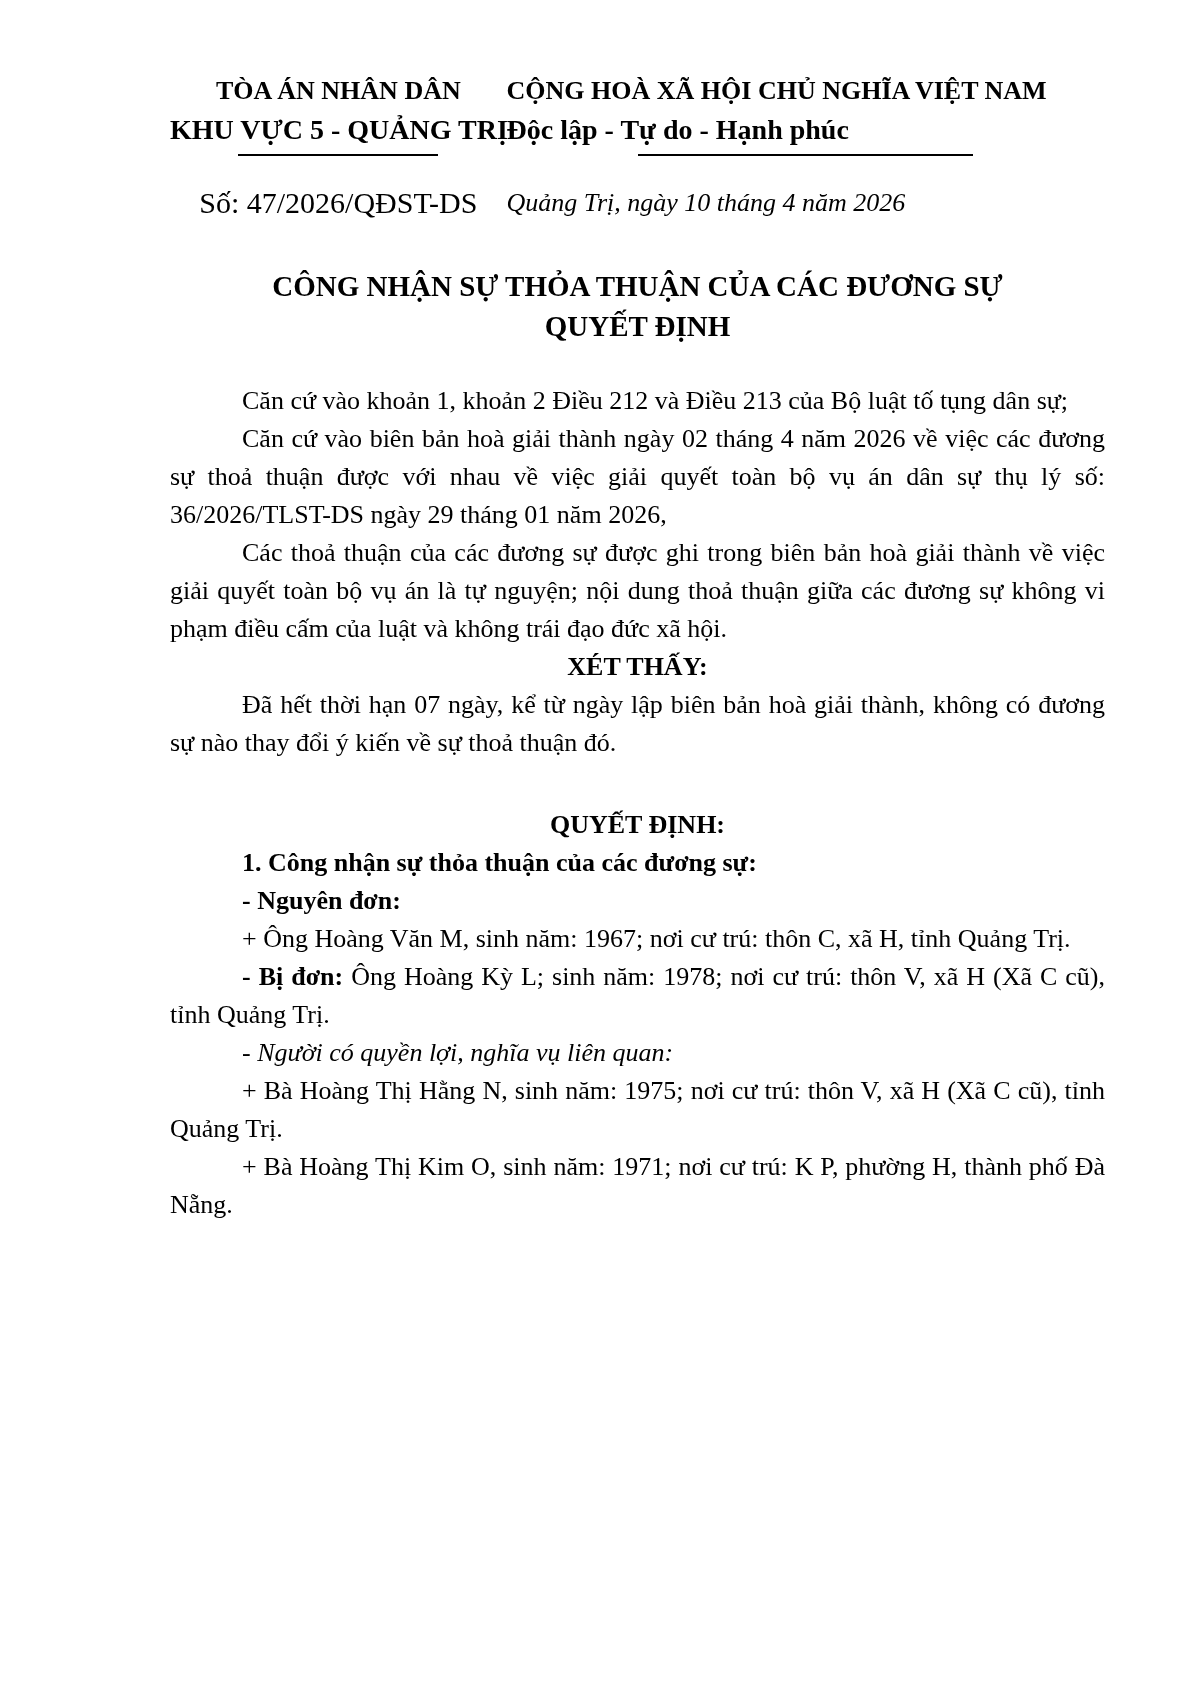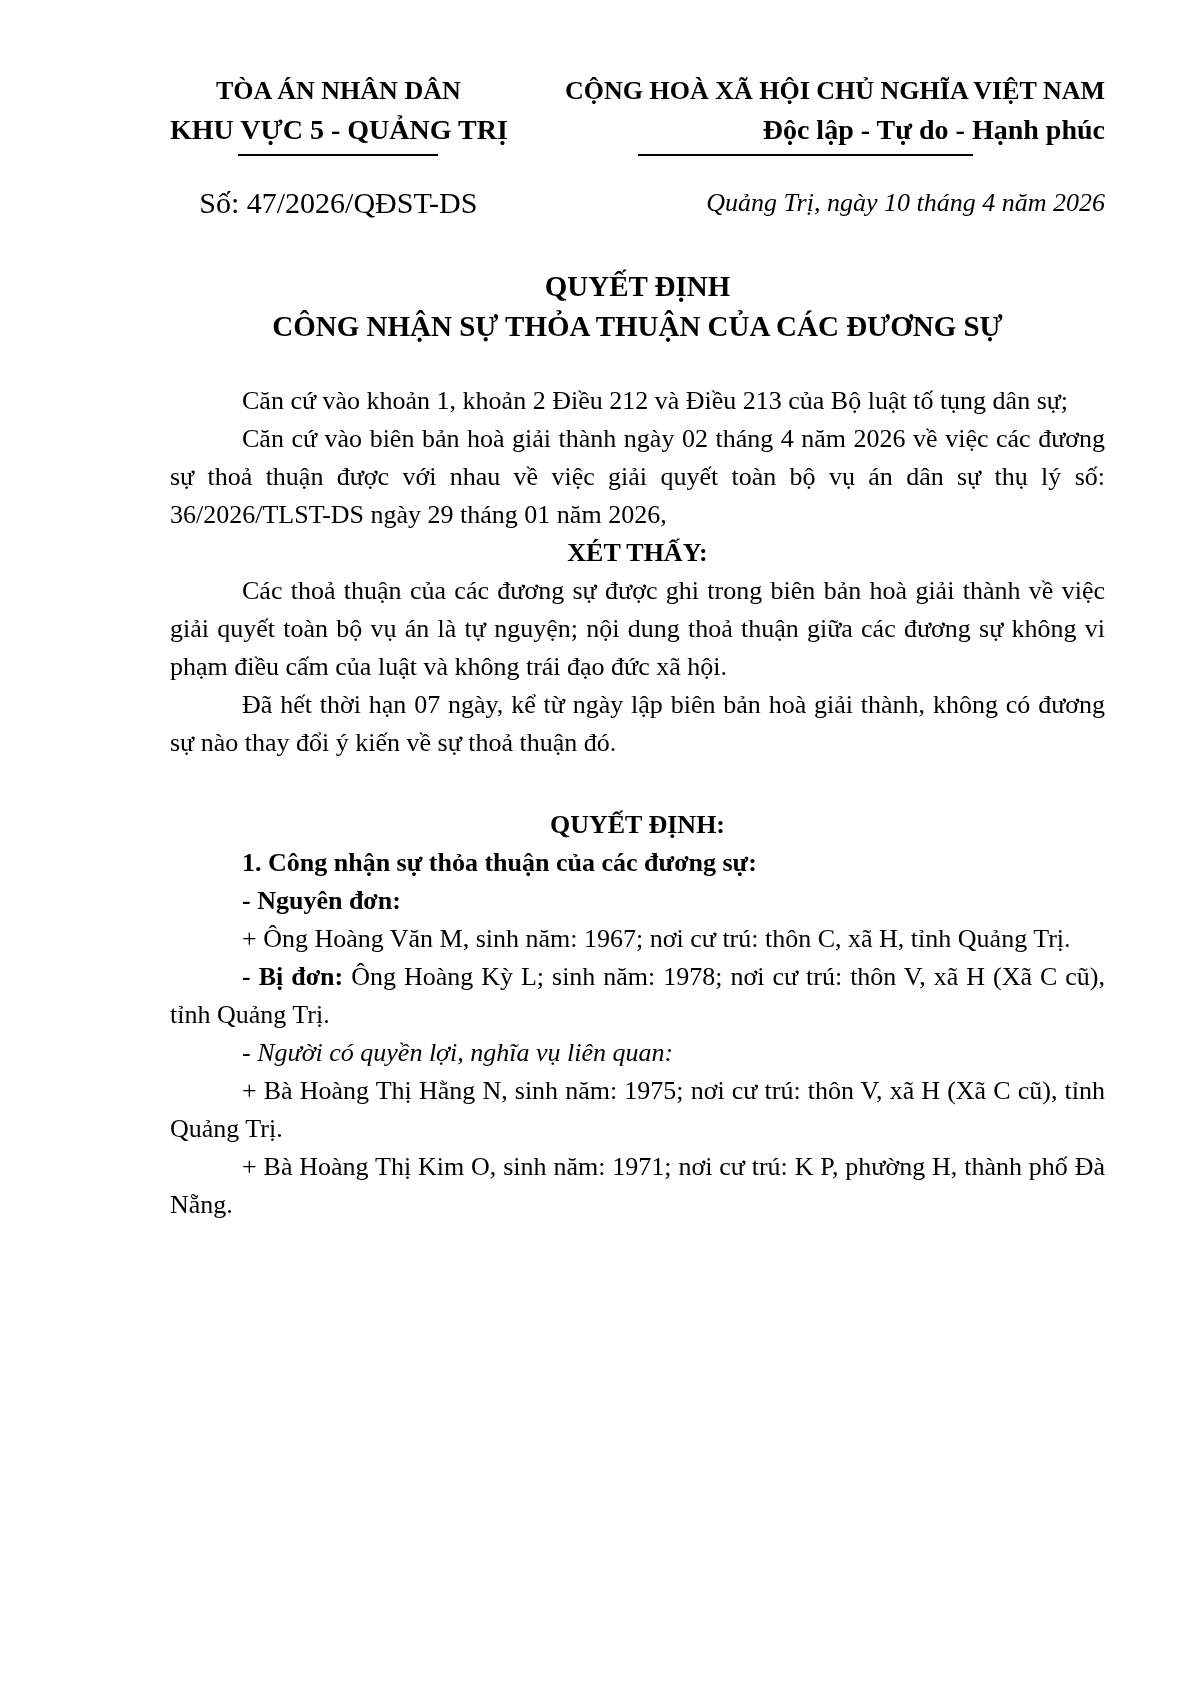--- a/index.html
+++ b/index.html
@@ -10,21 +10,21 @@
     box-sizing:border-box;
     background:#ffffff;
     color:#000000;
     font-family:"Liberation Serif","DejaVu Serif",serif;
     padding:72px 85px 40px 170px;
     overflow:hidden;
   }
   
   .doc-header{display:flex;width:100%;}
   .header-left{width:36%;text-align:center;}
-  .header-right{width:64%;text-align:right;}
+  .header-right{width:64%;text-align:left;}
   .hdr-line1{font-weight:bold;font-size:26px;line-height:38px;white-space:nowrap;}
   .hdr-line2{font-weight:bold;font-size:28px;line-height:40px;white-space:nowrap;}
   .rule{border:0;border-top:2px solid #000;margin:4px auto 0;}
   .rule-left{width:200px;}
   .rule-right{width:335px;}
   .doc-number{font-size:30px;line-height:34px;margin-top:30px;white-space:nowrap;}
   .date-line{font-size:26px;line-height:34px;margin-top:30px;font-style:italic;white-space:nowrap;}
   
   .title-block{margin-top:46px;text-align:center;}
   .title-line{font-weight:bold;font-size:29px;line-height:40px;}
@@ -50,29 +50,29 @@
     </div>
     <div class="header-right">
       <div class="hdr-line1">CỘNG HOÀ XÃ HỘI CHỦ NGHĨA VIỆT NAM</div>
       <div class="hdr-line2">Độc lập - Tự do - Hạnh phúc</div>
       <hr class="rule rule-right">
       <div class="date-line">Quảng Trị, ngày 10 tháng 4 năm 2026</div>
     </div>
   </div>
 
   <div class="title-block">
+    <div class="title-line">CÔNG NHẬN SỰ THỎA THUẬN CỦA CÁC ĐƯƠNG SỰ</div>
     <div class="title-line">QUYẾT ĐỊNH</div>
-    <div class="title-line">CÔNG NHẬN SỰ THỎA THUẬN CỦA CÁC ĐƯƠNG SỰ</div>
   </div>
 
   <div class="doc-body" id="doc-body">
       <p class="para body"><span class="">Căn cứ vào khoản 1, khoản 2 Điều 212 và Điều 213 của Bộ luật tố tụng dân sự;</span></p>
       <p class="para body"><span class="">Căn cứ vào biên bản hoà giải thành ngày 02 tháng 4 năm 2026 về việc các đương sự thoả thuận được với nhau về việc giải quyết toàn bộ vụ án dân sự thụ lý số: 36/2026/TLST-DS ngày 29 tháng 01 năm 2026,</span></p>
+      <p class="para body"><span class="">Các thoả thuận của các đương sự được ghi trong biên bản hoà giải thành về việc giải quyết toàn bộ vụ án là tự nguyện; nội dung thoả thuận giữa các đương sự không vi phạm điều cấm của luật và không trái đạo đức xã hội.</span></p>
       <p class="para heading"><span class="seg-b">XÉT THẤY:</span></p>
-      <p class="para body"><span class="">Các thoả thuận của các đương sự được ghi trong biên bản hoà giải thành về việc giải quyết toàn bộ vụ án là tự nguyện; nội dung thoả thuận giữa các đương sự không vi phạm điều cấm của luật và không trái đạo đức xã hội.</span></p>
       <p class="para body"><span class="">Đã hết thời hạn 07 ngày, kể từ ngày lập biên bản hoà giải thành, không có đương sự nào thay đổi ý kiến về sự thoả thuận đó.</span></p>
       <p class="para heading gap-before"><span class="seg-b">QUYẾT ĐỊNH:</span></p>
       <p class="para body"><span class="seg-b">1. Công nhận sự thỏa thuận của các đương sự:</span></p>
       <p class="para body"><span class="seg-b">- Nguyên đơn:</span></p>
       <p class="para body"><span class="">+ Ông Hoàng Văn M, sinh năm: 1967; nơi cư trú: thôn C, xã H, tỉnh Quảng Trị.</span></p>
       <p class="para body"><span class="seg-b">- Bị đơn:</span><span class=""> Ông Hoàng Kỳ L; sinh năm: 1978; nơi cư trú: thôn V, xã H (Xã C cũ), tỉnh Quảng Trị.</span></p>
       <p class="para body"><span class="seg-i">- Người có quyền lợi, nghĩa vụ liên quan:</span></p>
       <p class="para body"><span class="">+ Bà Hoàng Thị Hằng N, sinh năm: 1975; nơi cư trú: thôn V, xã H (Xã C cũ), tỉnh Quảng Trị.</span></p>
       <p class="para body"><span class="">+ Bà Hoàng Thị Kim O, sinh năm: 1971; nơi cư trú: K P, phường H, thành phố Đà Nẵng.</span></p>
     </div>

